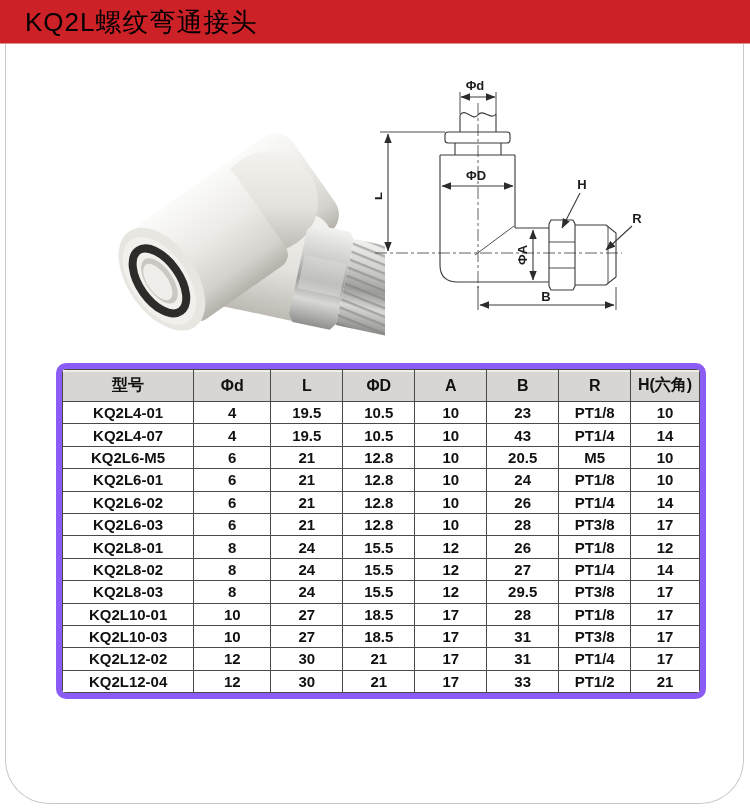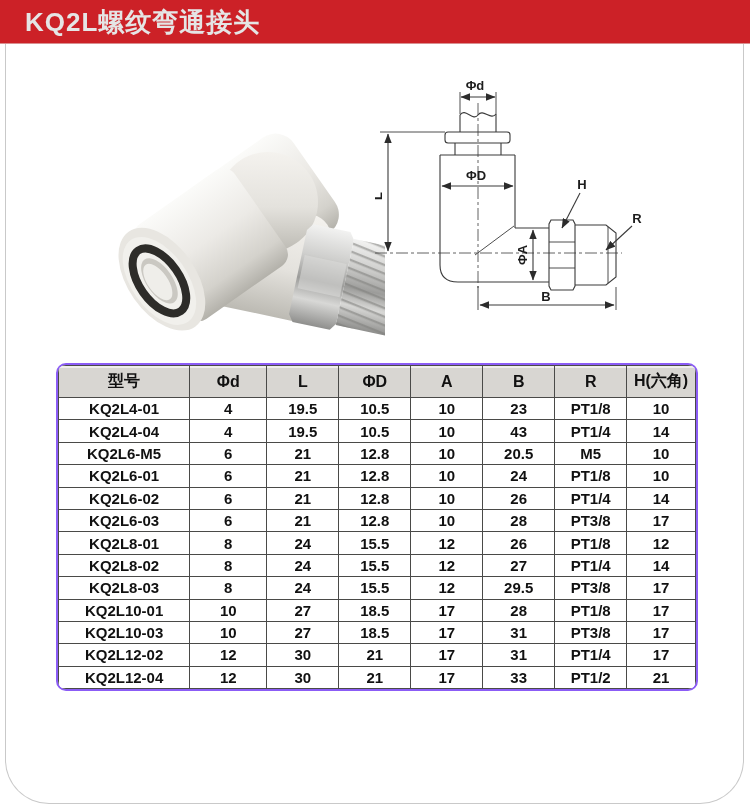--- a/index.html
+++ b/index.html
@@ -11,28 +11,28 @@
     position:absolute;top:43px;left:5px;width:739px;height:761px;
     border:1px solid #c9c9c9;border-top:none;
     border-radius:0 0 44px 44px;background:#fff;box-sizing:border-box;
   }
   .banner{
     position:absolute;top:0;left:0;width:750px;height:43px;
     background:#cc2127;border-bottom:1px solid #d98f90;
   }
   .banner-title{
     position:absolute;left:25px;top:0;height:56px;line-height:44px;
-    color:#e5e5e5;font-size:26px;font-weight:bold;letter-spacing:1px;white-space:nowrap;
+    color:#000000;font-size:26px;font-weight:normal;letter-spacing:1px;white-space:nowrap;
   }
   .photo{position:absolute;left:55px;top:110px;width:330px;height:245px;}
   .diagram{position:absolute;left:375px;top:70px;width:300px;height:245px;}
   .diagram text{font-family:"Liberation Sans",sans-serif;font-weight:bold;font-size:13px;fill:#1d1d1d;}
   .tablewrap{
     position:absolute;left:56px;top:363px;width:638px;
-    border:2px solid #8b5cf6;border-radius:10px;overflow:hidden;background:#fff;
+    border:6px solid #8b5cf6;border-radius:10px;overflow:hidden;background:#fff;
   }
   table.spec{width:100%;border-collapse:collapse;table-layout:fixed;}
   table.spec th,table.spec td{
     border:1px solid #4a4a48;text-align:center;vertical-align:middle;
     font-weight:bold;color:#111;padding:0;overflow:hidden;white-space:nowrap;
   }
   table.spec th{
     background:#d8d6d2;height:31px;font-size:16px;
     box-shadow:inset 0 2px 0 #efeeec;
   }
@@ -185,21 +185,21 @@
           <td>KQ2L4-01</td>
           <td>4</td>
           <td>19.5</td>
           <td>10.5</td>
           <td>10</td>
           <td>23</td>
           <td>PT1/8</td>
           <td>10</td>
         </tr>
         <tr>
-          <td>KQ2L4-04</td>
+          <td>KQ2L4-07</td>
           <td>4</td>
           <td>19.5</td>
           <td>10.5</td>
           <td>10</td>
           <td>43</td>
           <td>PT1/4</td>
           <td>14</td>
         </tr>
         <tr>
           <td>KQ2L6-M5</td>

